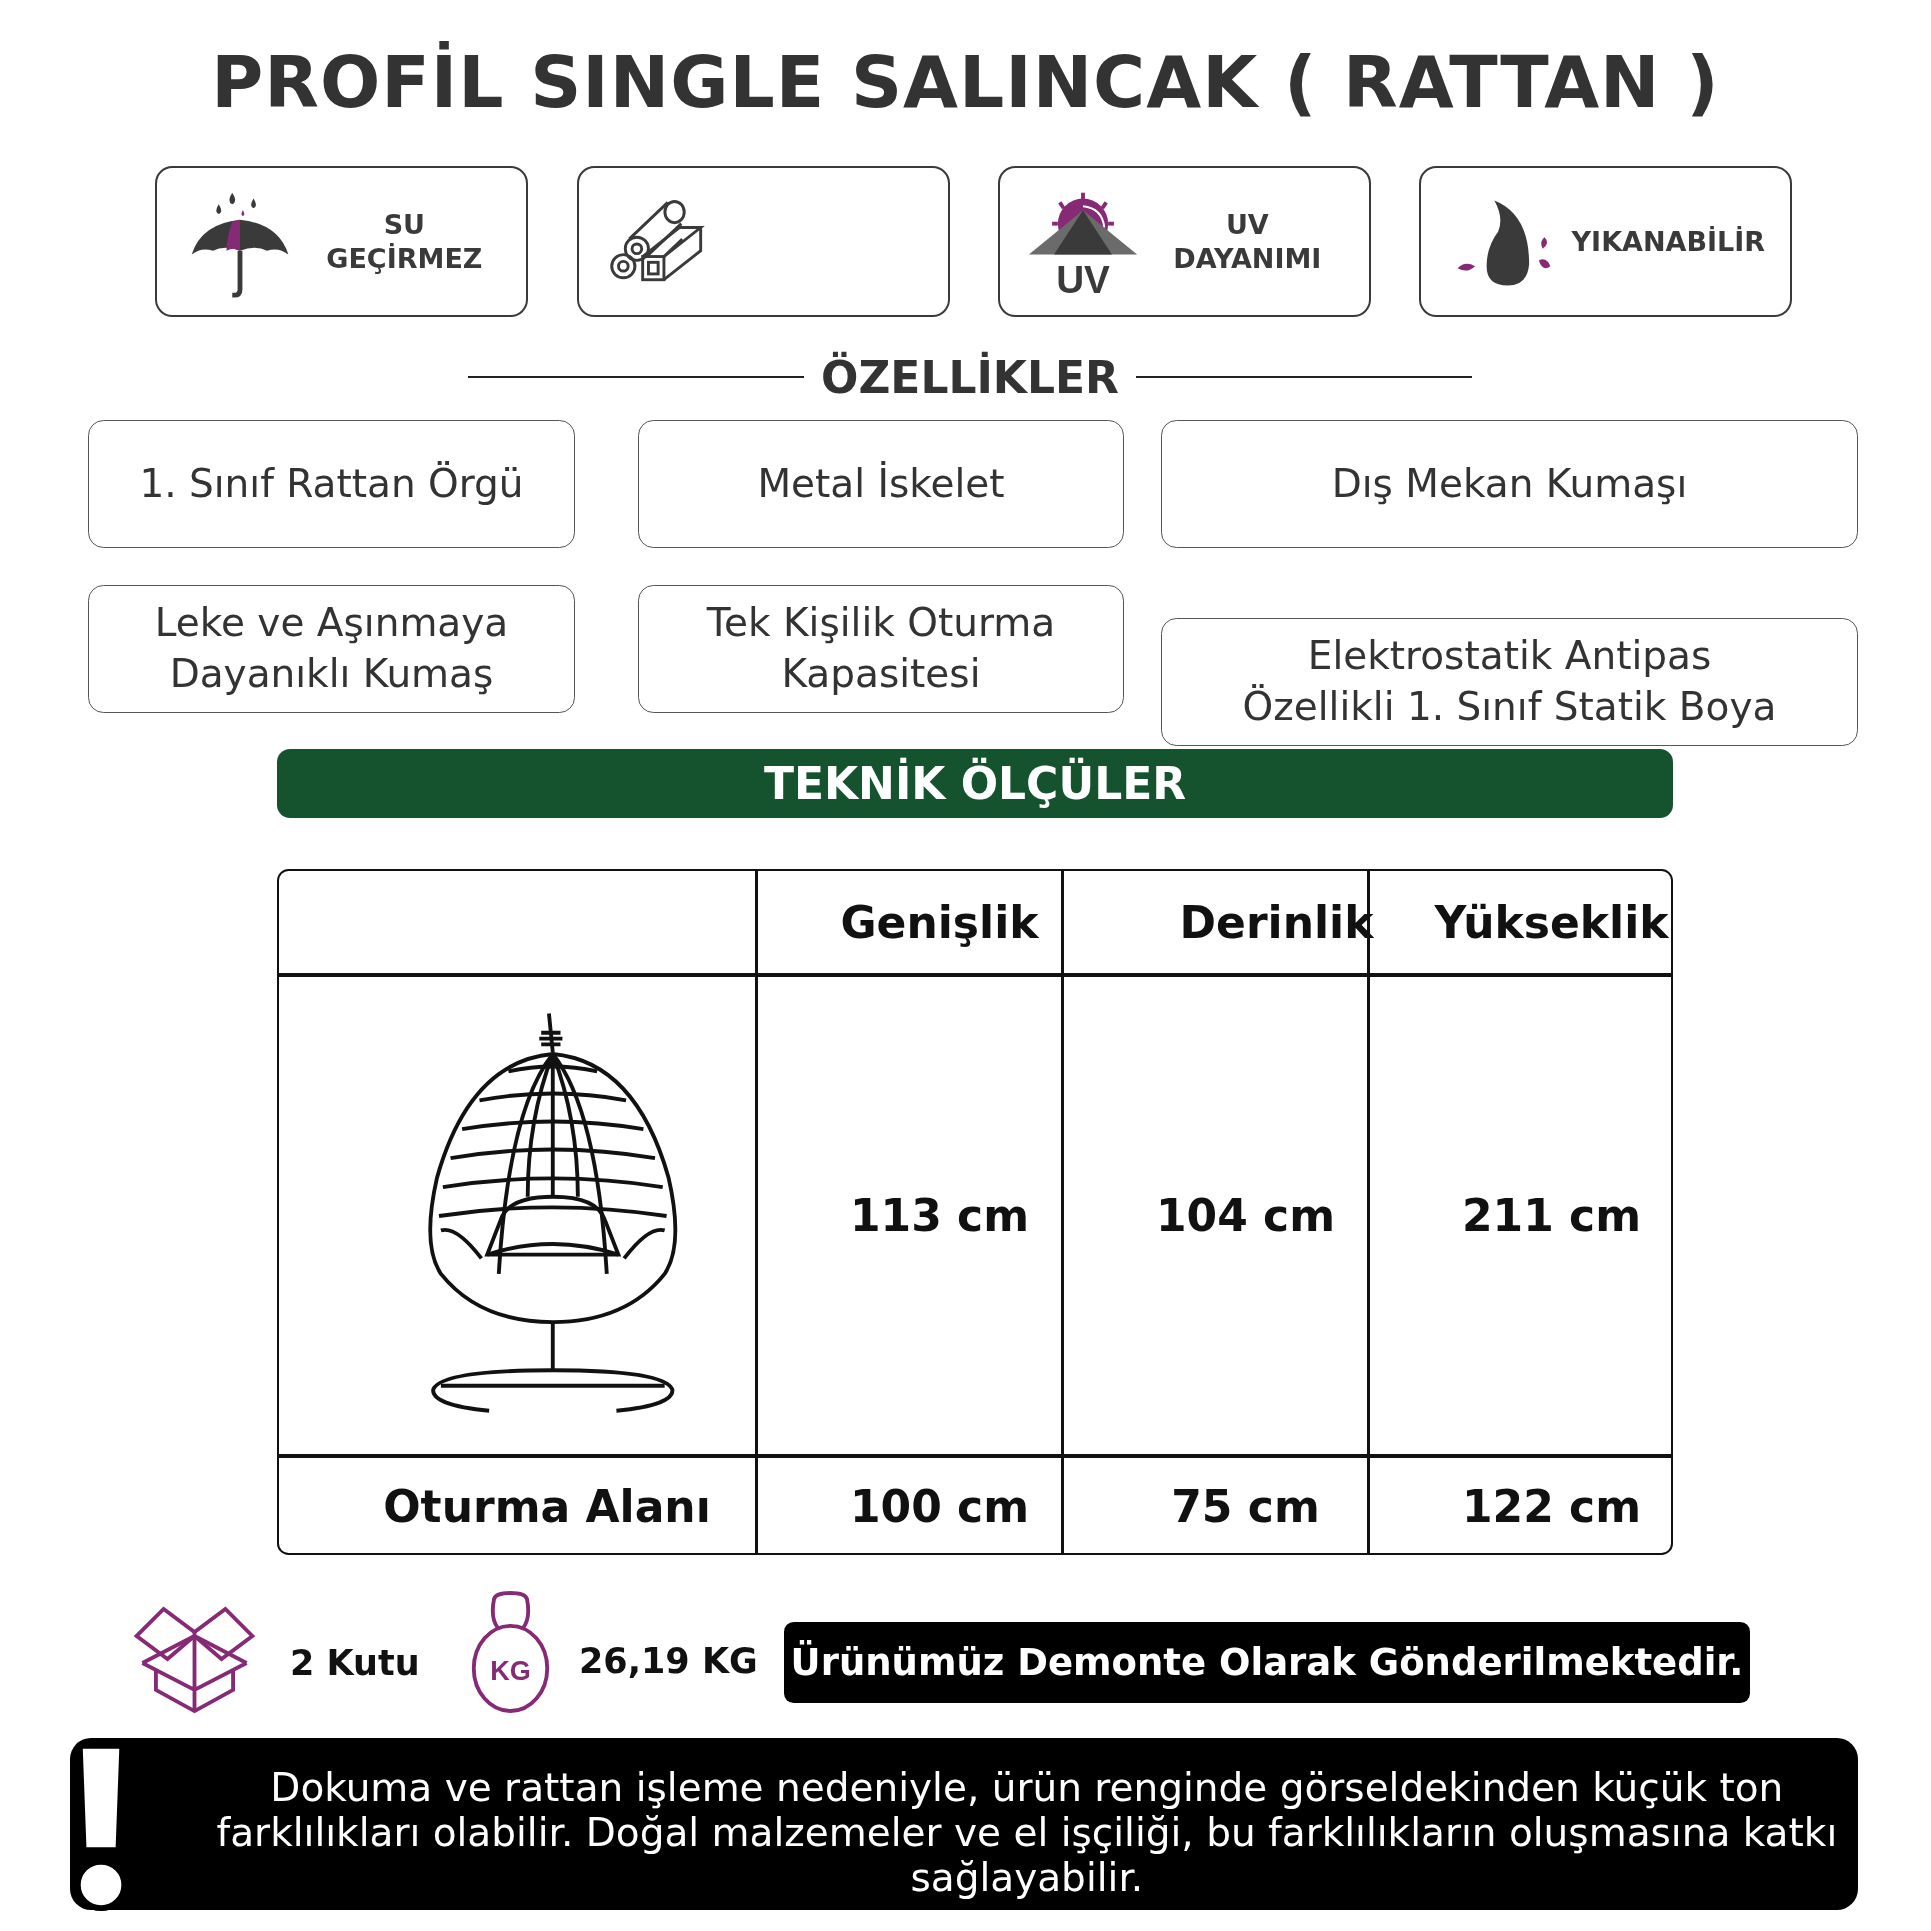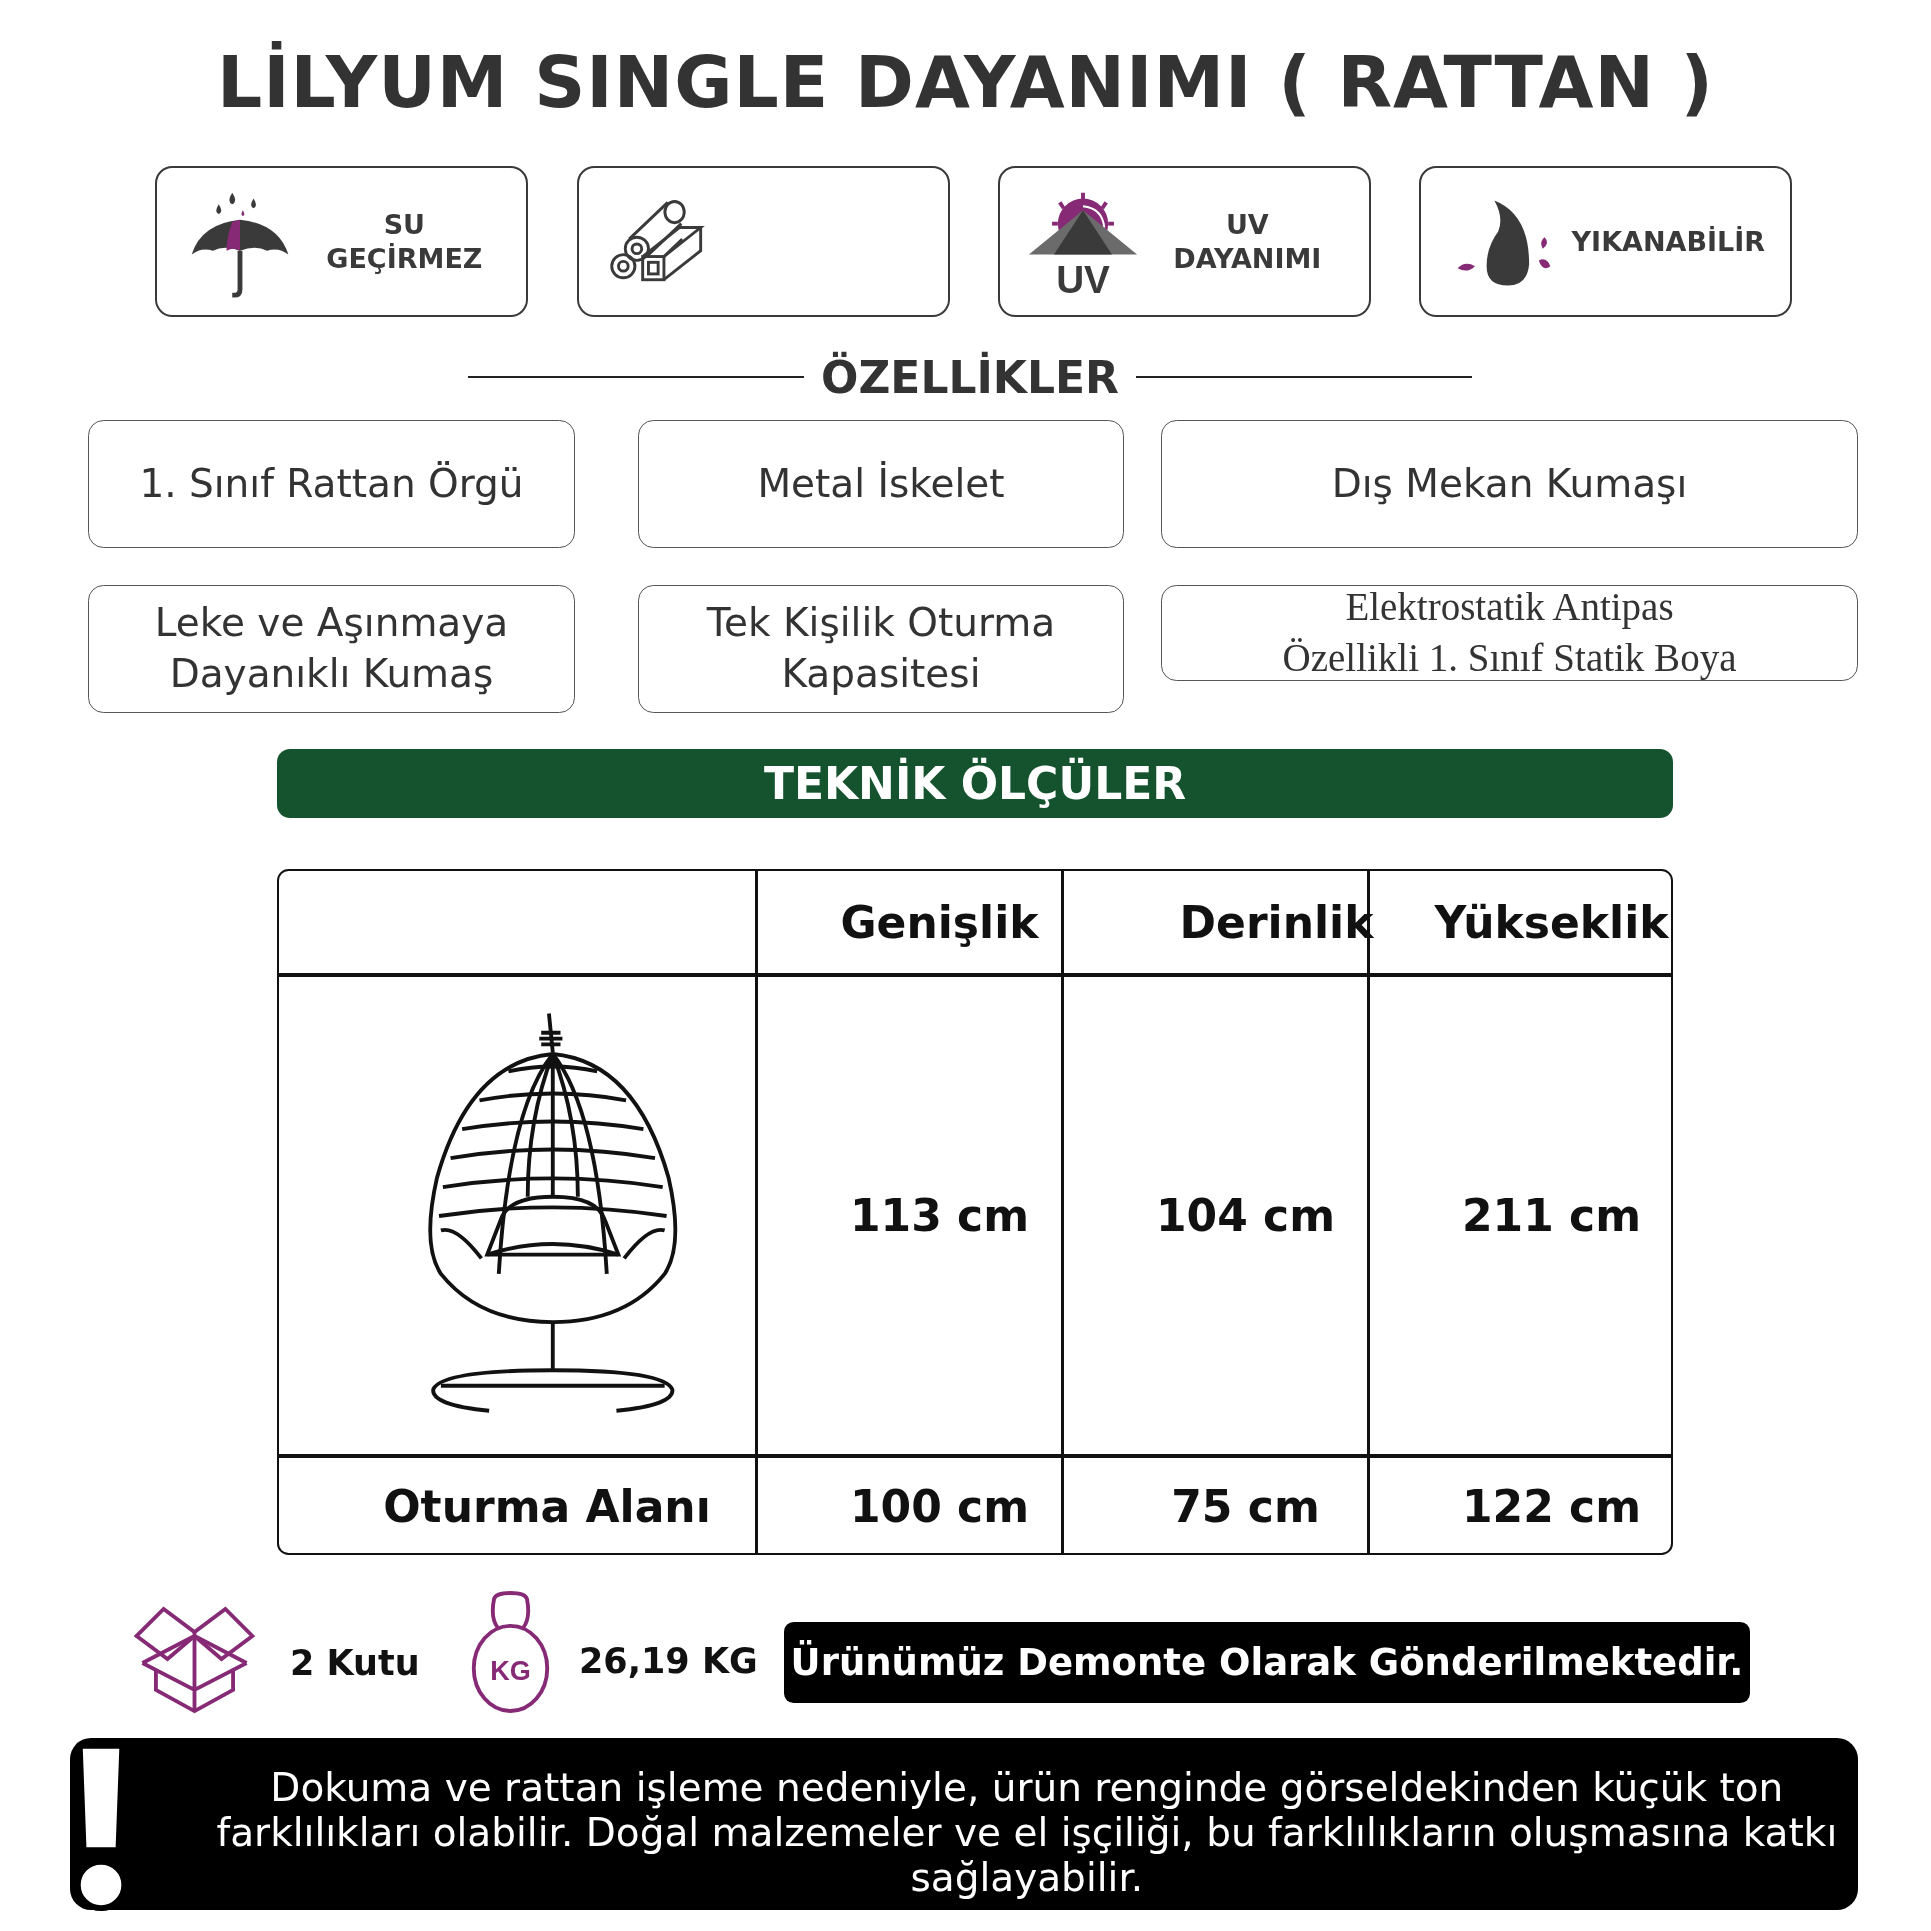--- a/index.html
+++ b/index.html
@@ -69,21 +69,21 @@
       background: #000; border-radius: 21px;
     }
     .warn-text {
       position: absolute; left: 145px; right: 19.3px; top: 13.5px;
       color: #fff; text-align: center; font-size: 39px; line-height: 45px; margin-top: 13px;
     }
   </style>
 </head>
 <body>
 
-<div class="title">LİLYUM SINGLE DAYANIMI ( RATTAN )</div>
+<div class="title">PROFİL SINGLE SALINCAK ( RATTAN )</div>
 
 <div class="card" style="left:155px;">
   <svg class="ic" viewBox="0 0 120 120">
     <path d="M38 20 q-5 8 0 10 q5 -2 0 -10z" fill="#3a3a3a"></path>
     <path d="M52 8 q-6 9 0 12 q6 -3 0 -12z" fill="#3a3a3a"></path>
     <path d="M74 14 q-5 8 0 10 q5 -2 0 -10z" fill="#3a3a3a"></path>
     <path d="M63 26 q-3 5 0 6 q3 -1 0 -6z" fill="#872a76"></path>
     <path d="M10 72 Q20 40 60 36 Q100 40 110 72 Q100 64 88 68 Q76 62 60 68 Q44 62 32 68 Q20 64 10 72z" fill="#3a3a3a"></path>
     <path d="M52 38 Q46 55 46 68 Q54 64 60 68 L60 36z" fill="#872a76"></path>
     <path d="M60 68 L60 108 Q60 114 54 114 L52 114" stroke="#3a3a3a" stroke-width="5" fill="none"></path>
@@ -141,21 +141,21 @@
   <div class="line"></div>
 </div>
 
 <div class="feat" style="left:88px; top:420px; width:487px; height:128px;">1. Sınıf Rattan Örgü</div>
 <div class="feat" style="left:638px; top:420px; width:486px; height:128px;">Metal İskelet</div>
 <div class="feat" style="left:1161px; top:420px; width:697px; height:128px;">Dış Mekan Kumaşı</div>
 <div class="feat" style="left:88px; top:585px; width:487px; height:128px;">Leke ve Aşınmaya
 Dayanıklı Kumaş</div>
 <div class="feat" style="left:638px; top:585px; width:486px; height:128px;">Tek Kişilik Oturma
 Kapasitesi</div>
-<div class="feat" style="left:1161px; top:585px; width:697px; height:96px;font-family:Liberation Serif, serif;">Elektrostatik Antipas
+<div class="feat" style="left:1161px; top:618px; width:697px; height:128px;">Elektrostatik Antipas
 Özellikli 1. Sınıf Statik Boya</div>
 
 <div class="tech-bar">TEKNİK ÖLÇÜLER</div>
 
 <div class="tbl">
   <div class="vl" style="left:476px;"></div>
   <div class="vl" style="left:782px;"></div>
   <div class="vl" style="left:1088px;"></div>
   <div class="hl" style="top:102px;"></div>
   <div class="hl" style="top:583px;"></div>

